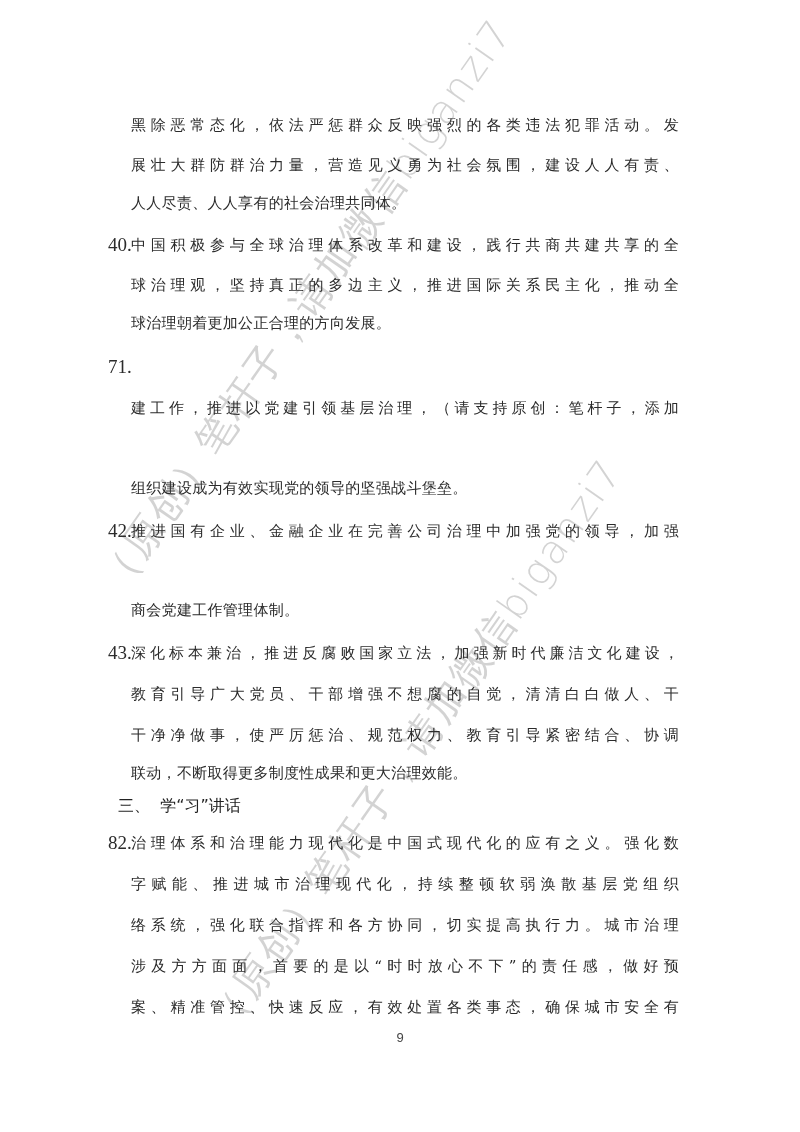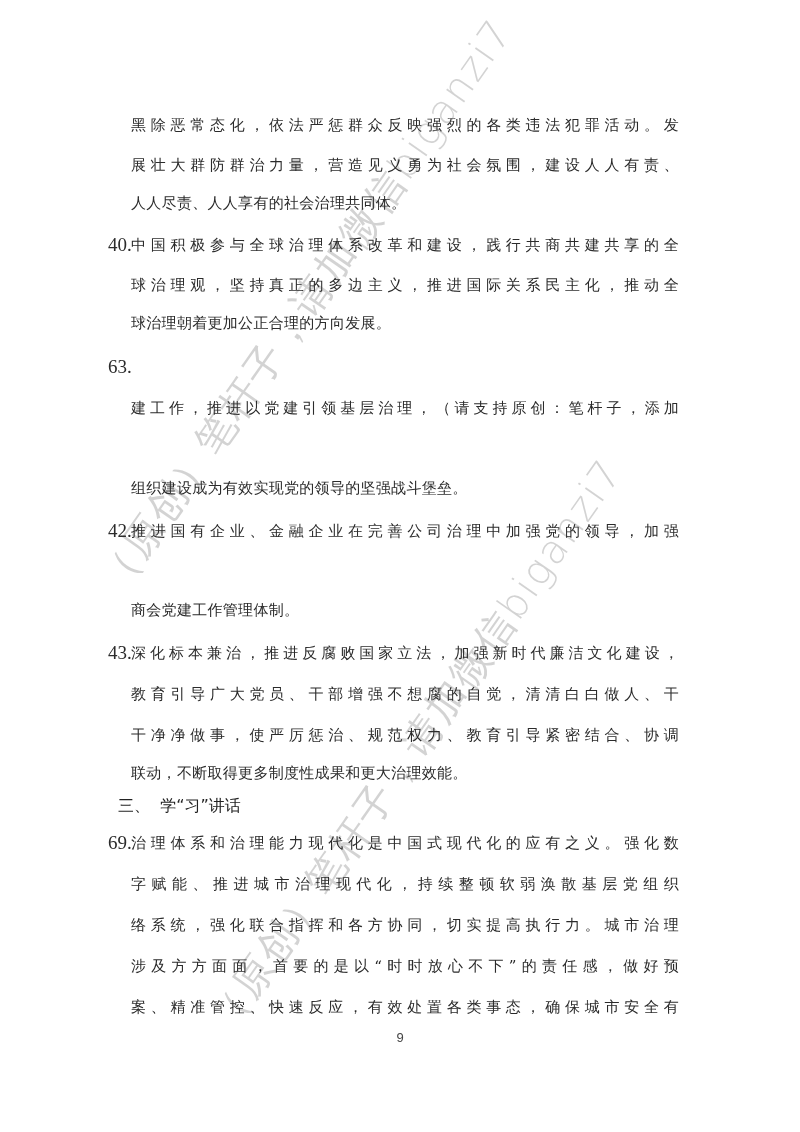--- a/index.html
+++ b/index.html
@@ -43,37 +43,37 @@
 
   <div class="line" style="top:105px">黑除恶常态化，依法严惩群众反映强烈的各类违法犯罪活动。发</div>
   <div class="line" style="top:145px">展壮大群防群治力量，营造见义勇为社会氛围，建设人人有责、</div>
   <div class="line last" style="top:185px">人人尽责、人人享有的社会治理共同体。</div>
 
   <div class="num" style="top:225px">40.</div>
   <div class="line" style="top:225px">中国积极参与全球治理体系改革和建设，践行共商共建共享的全</div>
   <div class="line" style="top:265px">球治理观，坚持真正的多边主义，推进国际关系民主化，推动全</div>
   <div class="line last" style="top:305px">球治理朝着更加公正合理的方向发展。</div>
 
-  <div class="num" style="top:347px">63.</div>
+  <div class="num" style="top:347px">71.</div>
   <div class="line" style="top:388px">建工作，推进以党建引领基层治理，（请支持原创：笔杆子，添加</div>
   <div class="line last" style="top:470px">组织建设成为有效实现党的领导的坚强战斗堡垒。</div>
 
   <div class="num" style="top:511px">42.</div>
   <div class="line" style="top:511px">推进国有企业、金融企业在完善公司治理中加强党的领导，加强</div>
   <div class="line last" style="top:592px">商会党建工作管理体制。</div>
 
   <div class="num" style="top:633px">43.</div>
   <div class="line" style="top:633px">深化标本兼治，推进反腐败国家立法，加强新时代廉洁文化建设，</div>
   <div class="line" style="top:674px">教育引导广大党员、干部增强不想腐的自觉，清清白白做人、干</div>
   <div class="line" style="top:715px">干净净做事，使严厉惩治、规范权力、教育引导紧密结合、协调</div>
   <div class="line last" style="top:755px">联动，不断取得更多制度性成果和更大治理效能。</div>
 
   <div class="heading">三、  学“习”讲话</div>
 
-  <div class="num" style="top:823px">69.</div>
+  <div class="num" style="top:823px">82.</div>
   <div class="line" style="top:823px">治理体系和治理能力现代化是中国式现代化的应有之义。强化数</div>
   <div class="line" style="top:864px">字赋能、推进城市治理现代化，持续整顿软弱涣散基层党组织</div>
   <div class="line" style="top:905px">络系统，强化联合指挥和各方协同，切实提高执行力。城市治理</div>
   <div class="line" style="top:946px">涉及方方面面，首要的是以“时时放心不下”的责任感，做好预</div>
   <div class="line" style="top:987px">案、精准管控、快速反应，有效处置各类事态，确保城市安全有</div>
 
   <div class="pagenum">9</div>
 </div>
 
 </body></html>

